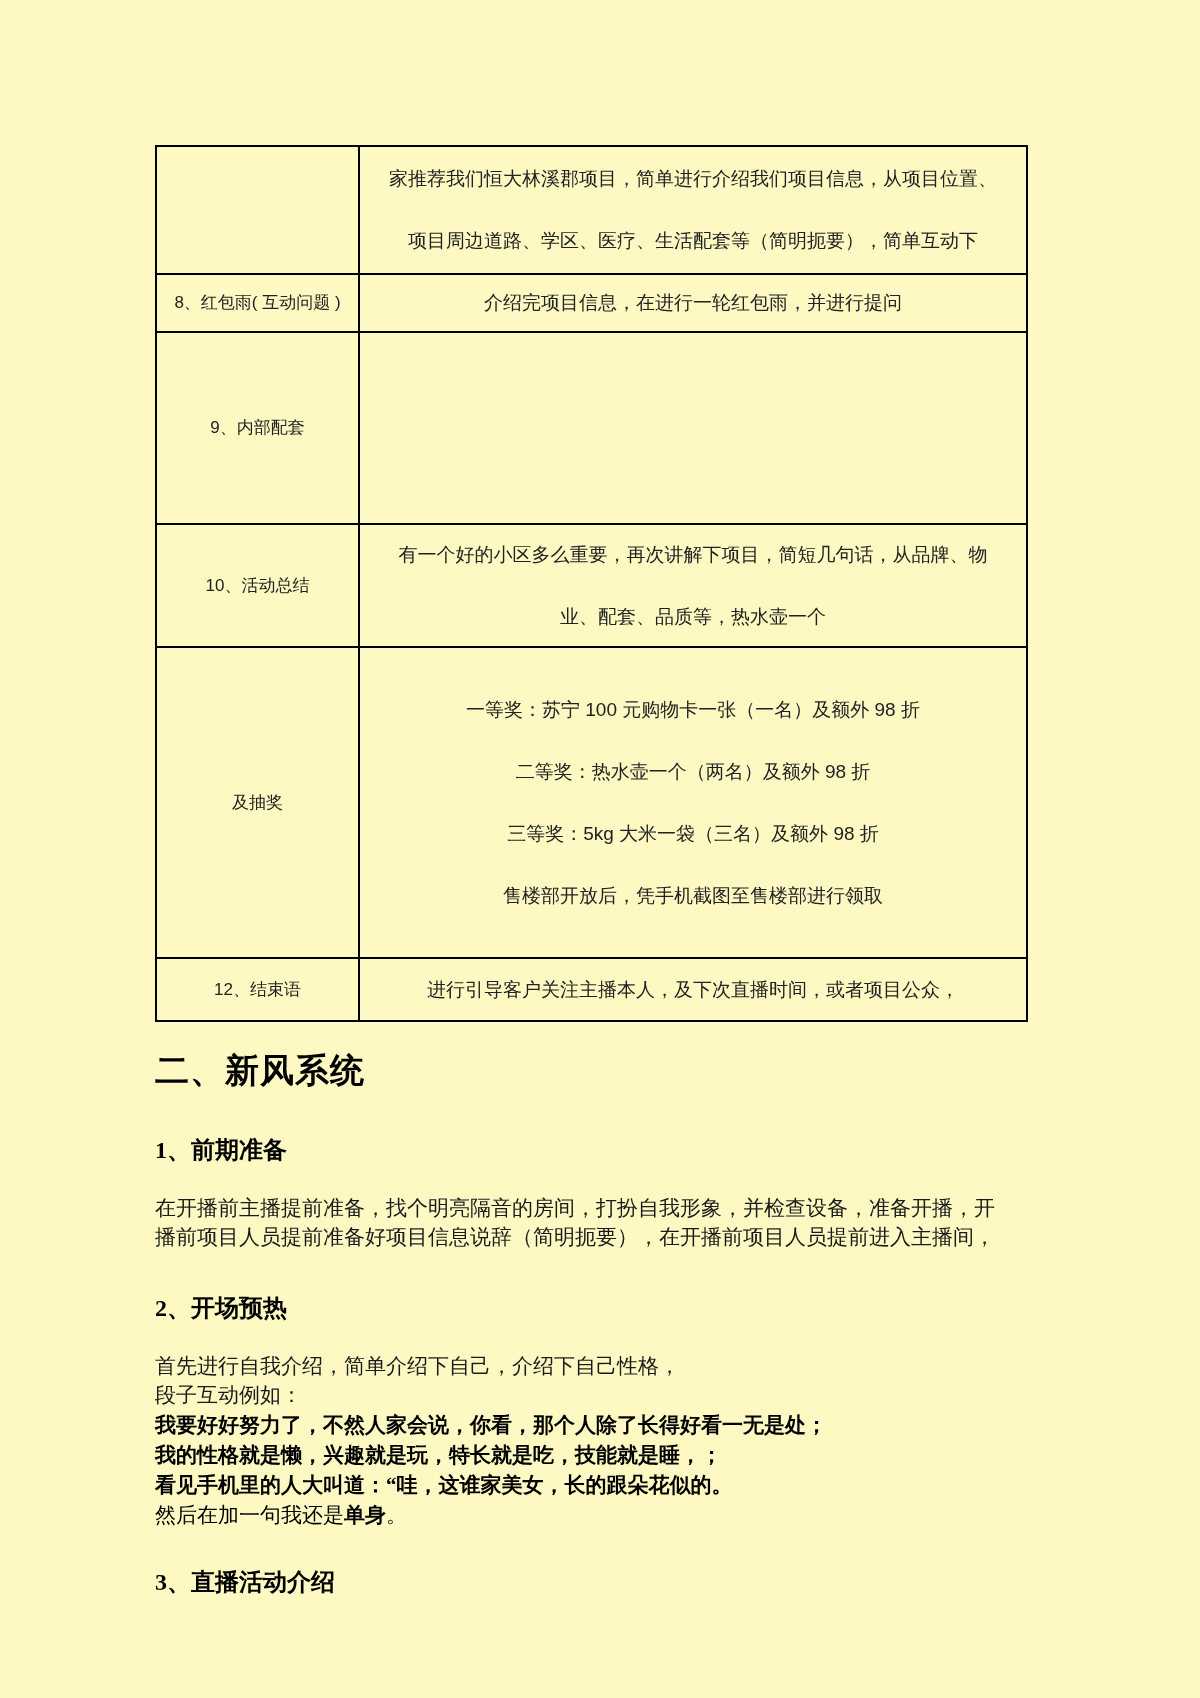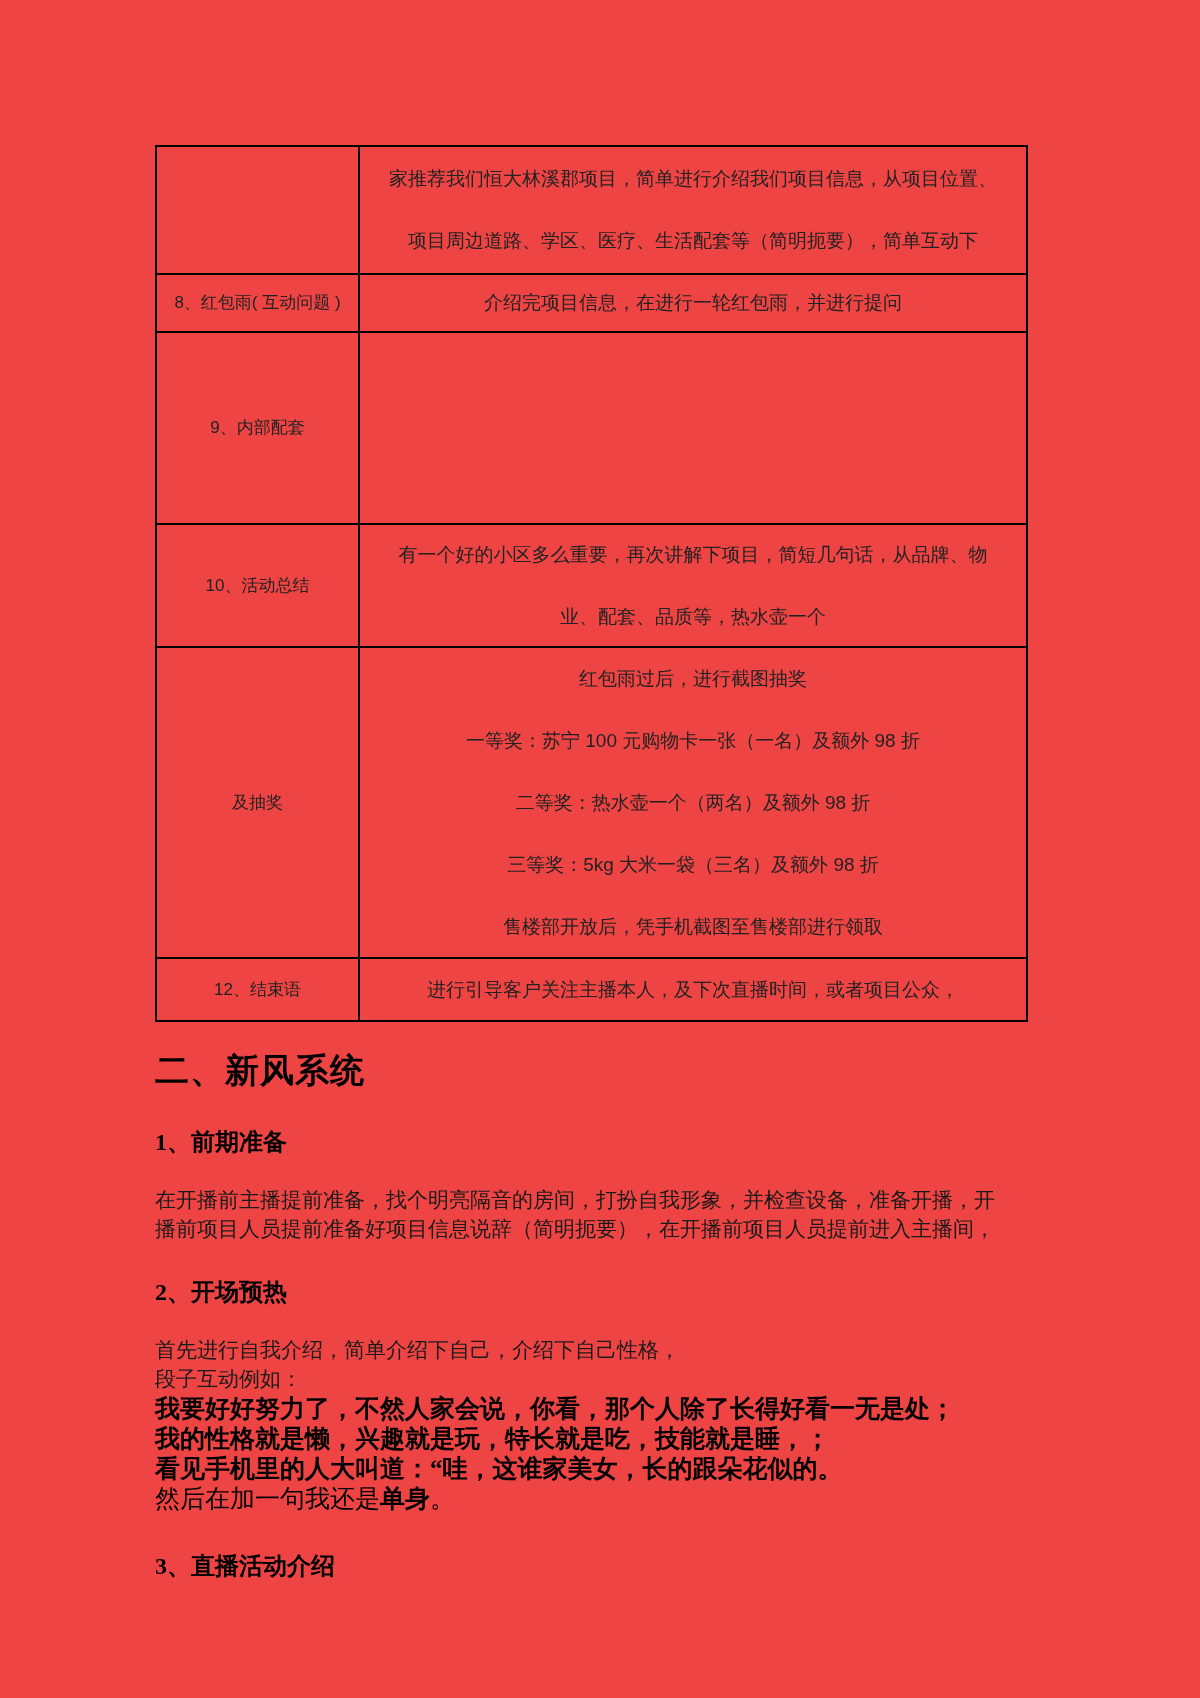--- a/index.html
+++ b/index.html
@@ -1,20 +1,20 @@
 <!DOCTYPE html>
 <html><head>
 <meta charset="utf-8">
 <style>
   html,body{margin:0;padding:0;background:#ffffff;}
   .page{
     position:relative;
     width:1200px;
     height:1698px;
-    background:#ef4444;
+    background:#fef9c3;
     font-family:"Liberation Sans", sans-serif;
     color:#1f1f1f;
     overflow:hidden;
   }
   .content{
     position:absolute;
     left:155px;
     top:145px;
     width:875px;
   }
@@ -59,36 +59,36 @@
   
   .h1{
     margin-top:26px;
     font-size:34px;
     font-weight:bold;
     color:#000;
     letter-spacing:1px;
     font-family:"Liberation Sans", sans-serif;
   }
   .h2{
-    margin-top:32px;
+    margin-top:40px;
     font-size:24px;
     font-weight:bold;
     color:#000;
     font-family:"Liberation Serif", serif;
   }
   .body-text{
     margin-top:28px;
     font-size:21px;
     line-height:29px;
     color:#1a1a1a;
     font-family:"Liberation Serif", serif;
   }
   .body-line{white-space:nowrap;}
   .joke{
-    font-size:25px;
+    font-size:21px;
     line-height:30px;
     color:#000;
     font-family:"Liberation Serif", serif;
   }
   .bold{font-weight:bold;}
 </style>
 </head>
 <body>
 
 <div class="page">
@@ -127,21 +127,20 @@
           <div class="tline">有一个好的小区多么重要，再次讲解下项目，简短几句话，从品牌、物</div>
           <div class="tline">业、配套、品质等，热水壶一个</div>
         </div>
       </div>
 
       <div class="trow" style="height:311px">
         <div class="tlabel">
           <div class="label-line">及抽奖</div>
         </div>
         <div class="tcell">
-          <div class="tline">红包雨过后，进行截图抽奖</div>
           <div class="tline">一等奖：苏宁 100 元购物卡一张（一名）及额外 98 折</div>
           <div class="tline">二等奖：热水壶一个（两名）及额外 98 折</div>
           <div class="tline">三等奖：5kg 大米一袋（三名）及额外 98 折</div>
           <div class="tline">售楼部开放后，凭手机截图至售楼部进行领取</div>
         </div>
       </div>
 
       <div class="trow" style="height:63px">
         <div class="tlabel">
           <div class="label-line">12、结束语</div>

